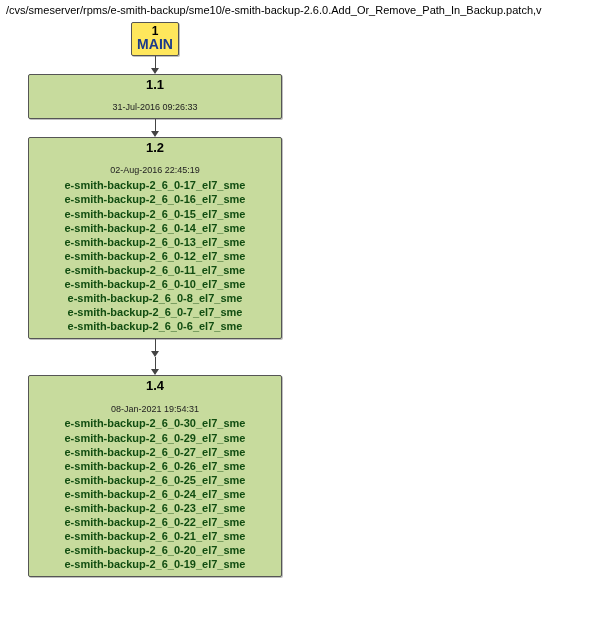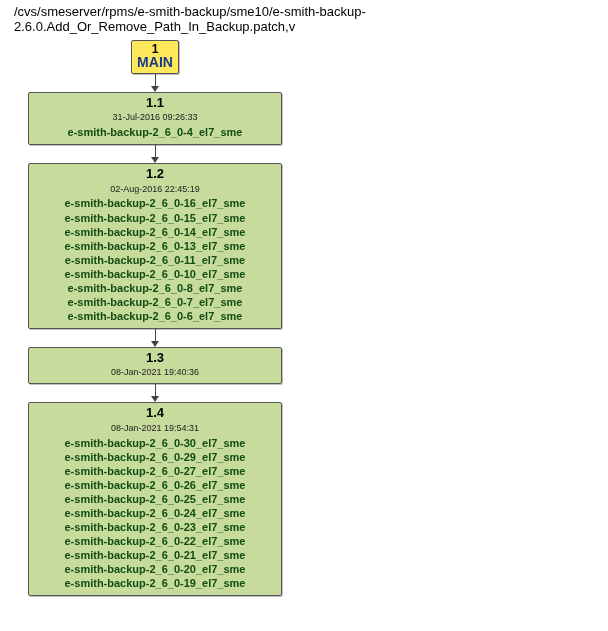--- a/index.html
+++ b/index.html
@@ -3,22 +3,22 @@
   <meta charset="utf-8">
   <style>
     body {
       margin: 0;
       padding: 0;
       font-family: Arial, Helvetica, sans-serif;
       background: #ffffff;
       width: 608px;
     }
     .header {
-      padding: 4px 6px 2px 14px;
-      font-size: 13px;
+      padding: 4px 6px 2px 6px;
+      font-size: 11px;
       color: #000;
     }
     .diagram {
       position: relative;
       padding: 4px 0 20px 0;
     }
     .node {
       border: 1px solid #555;
       border-radius: 2px;
       box-shadow: 1px 1px 0 rgba(0,0,0,0.25);
@@ -49,21 +49,21 @@
     }
     .rev-number {
       font-size: 13px;
       font-weight: bold;
       line-height: 1.1;
     }
     .rev-date {
       font-size: 9px;
       color: #222;
       line-height: 1.1;
-      margin-top: 3px;
+      margin-top: 11px;
     }
     .rev-tags {
       margin-top: 2px;
     }
     .rev-tag, .rev-tag-head {
       font-size: 11px;
       color: #114d11;
       font-weight: bold;
       line-height: 1.28;
       display: block;
@@ -108,50 +108,45 @@
         <div class="branch-number">1</div>
         <div class="branch-name">MAIN</div>
       </div>
       <div class="connector">
         <div class="line"></div>
         <div class="arrow-down"></div>
       </div>
       <div class="node rev-node">
         <div class="rev-number">1.1</div>
         <div class="rev-date">31-Jul-2016 09:26:33</div>
-        <div class="rev-tags">
-          <span class="rev-tag">e-smith-backup-2_6_0-4_el7_sme</span>
-        </div>
       </div>
       <div class="connector">
         <div class="line"></div>
         <div class="arrow-down"></div>
       </div>
       <div class="node rev-node">
         <div class="rev-number">1.2</div>
         <div class="rev-date">02-Aug-2016 22:45:19</div>
         <div class="rev-tags">
+          <span class="rev-tag">e-smith-backup-2_6_0-17_el7_sme</span>
           <span class="rev-tag">e-smith-backup-2_6_0-16_el7_sme</span>
           <span class="rev-tag">e-smith-backup-2_6_0-15_el7_sme</span>
           <span class="rev-tag">e-smith-backup-2_6_0-14_el7_sme</span>
           <span class="rev-tag">e-smith-backup-2_6_0-13_el7_sme</span>
+          <span class="rev-tag">e-smith-backup-2_6_0-12_el7_sme</span>
           <span class="rev-tag">e-smith-backup-2_6_0-11_el7_sme</span>
           <span class="rev-tag">e-smith-backup-2_6_0-10_el7_sme</span>
           <span class="rev-tag">e-smith-backup-2_6_0-8_el7_sme</span>
           <span class="rev-tag">e-smith-backup-2_6_0-7_el7_sme</span>
           <span class="rev-tag">e-smith-backup-2_6_0-6_el7_sme</span>
         </div>
       </div>
       <div class="connector">
         <div class="line"></div>
         <div class="arrow-down"></div>
-      </div>
-      <div class="node rev-node">
-        <div class="rev-number">1.3</div>
-        <div class="rev-date">08-Jan-2021 19:40:36</div>
       </div>
       <div class="connector">
         <div class="line"></div>
         <div class="arrow-down"></div>
       </div>
       <div class="node rev-node">
         <div class="rev-number">1.4</div>
         <div class="rev-date">08-Jan-2021 19:54:31</div>
         <div class="rev-tags">
           <span class="rev-tag">e-smith-backup-2_6_0-30_el7_sme</span>

